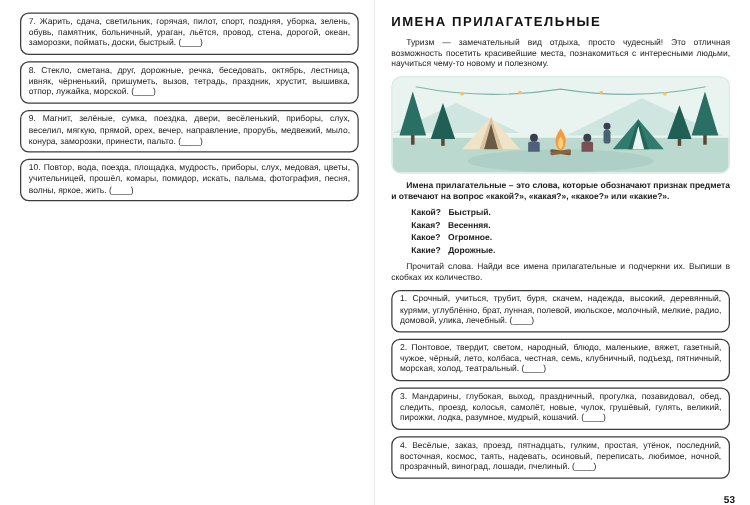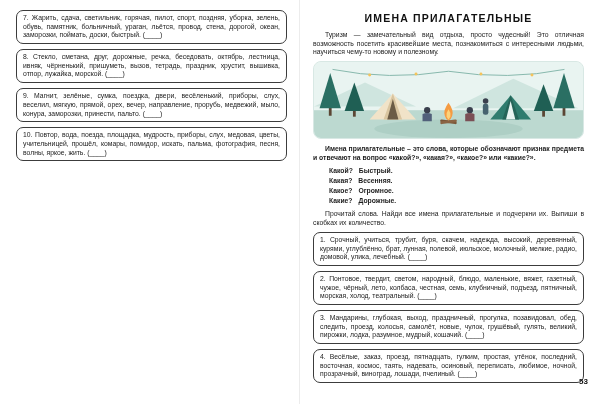--- a/index.html
+++ b/index.html
@@ -2,30 +2,30 @@
 <html><head>
 <meta charset="utf-8">
 <style>
   *{margin:0;padding:0;box-sizing:border-box}
   html,body{width:600px;height:404px;background:#ffffff;font-family:"Liberation Sans",sans-serif;color:#1c1c1c;overflow:hidden}
   .spread{display:flex;width:600px;height:404px;background:#ffffff}
   .page{width:300px;height:404px;position:relative;overflow:hidden;background:#ffffff}
   .page.left{padding:10px 12px 0 16px;border-right:1px solid #ececec}
   .page.right{padding:8px 16px 0 13px}
   .ex-box{border:1px solid #3c3c3c;border-radius:7px;padding:3px 6px;margin-bottom:5px;font-size:6.8px;line-height:1.28;text-align:justify;color:#222}
-  .title{font-size:10.5px;font-weight:bold;text-align:center;letter-spacing:1.2px;margin:4px 0 7px 0;color:#111}
+  .title{font-size:10.5px;font-weight:bold;letter-spacing:1.2px;margin:4px 0 7px 0;color:#111}
   .intro{font-size:6.8px;line-height:1.28;text-align:justify;text-indent:12px;margin-bottom:4px}
   .illus{height:78px;border-radius:8px;overflow:hidden;margin:3px 0 6px 0;border:1px solid #d8e8e4;background:#e9f4f1}
   .illus svg{display:block;width:100%;height:100%}
   .definition{font-size:6.8px;font-weight:bold;line-height:1.3;text-align:justify;text-indent:12px;margin-bottom:3px}
   .examples{margin:1px 0 4px 16px}
   .example-line{font-size:6.8px;font-weight:bold;line-height:1.5}
   .example-line .q{margin-right:6px}
   .task{font-size:6.8px;line-height:1.28;text-align:justify;text-indent:12px;margin-bottom:4px}
-  .page-number{position:absolute;bottom:18px;right:12px;font-size:8px;font-weight:bold;color:#111}
+  .page-number{position:absolute;bottom:0;right:12px;font-size:8px;font-weight:bold;color:#111}
 </style>
 </head>
 <body>
 
 <div class="spread">
 
   <div class="page left">
     <div class="ex-box">
       <span>7. Жарить, сдача, светильник, горячая, пилот, спорт, поздняя, уборка, зелень, обувь, памятник, больничный, ураган, льётся, провод, стена, дорогой, океан, заморозки, поймать, доски, быстрый. (____)</span>
     </div>

